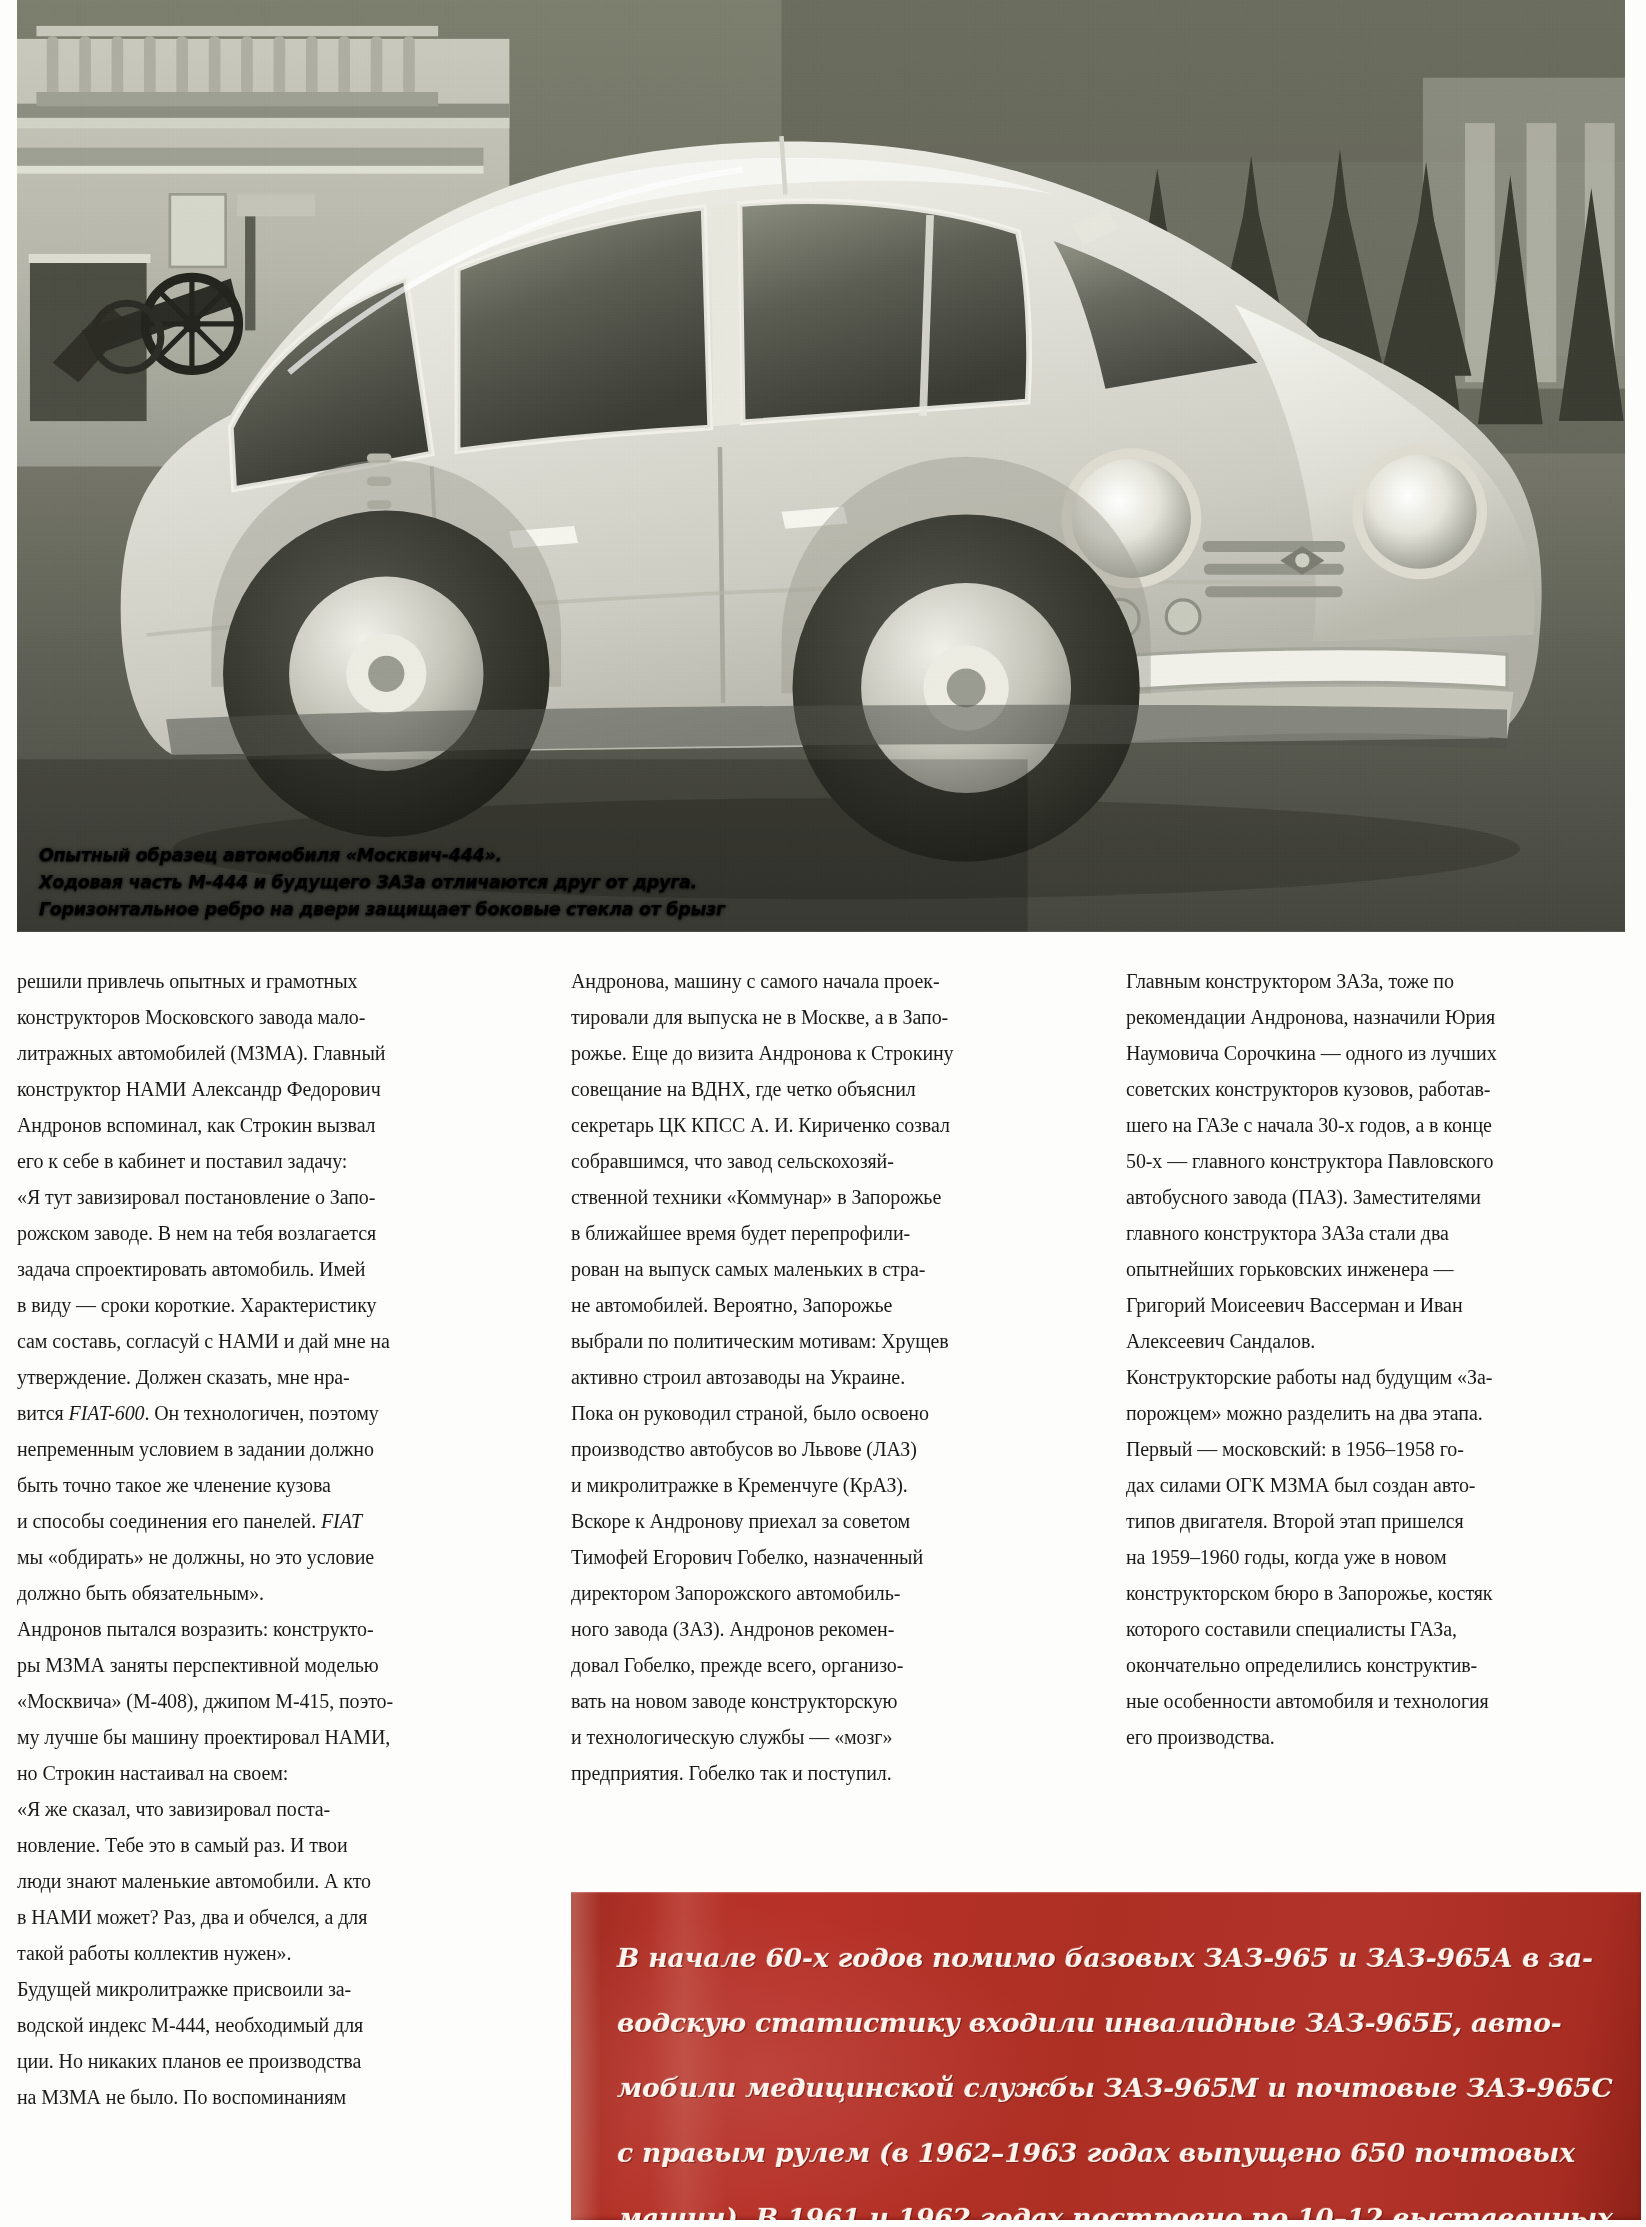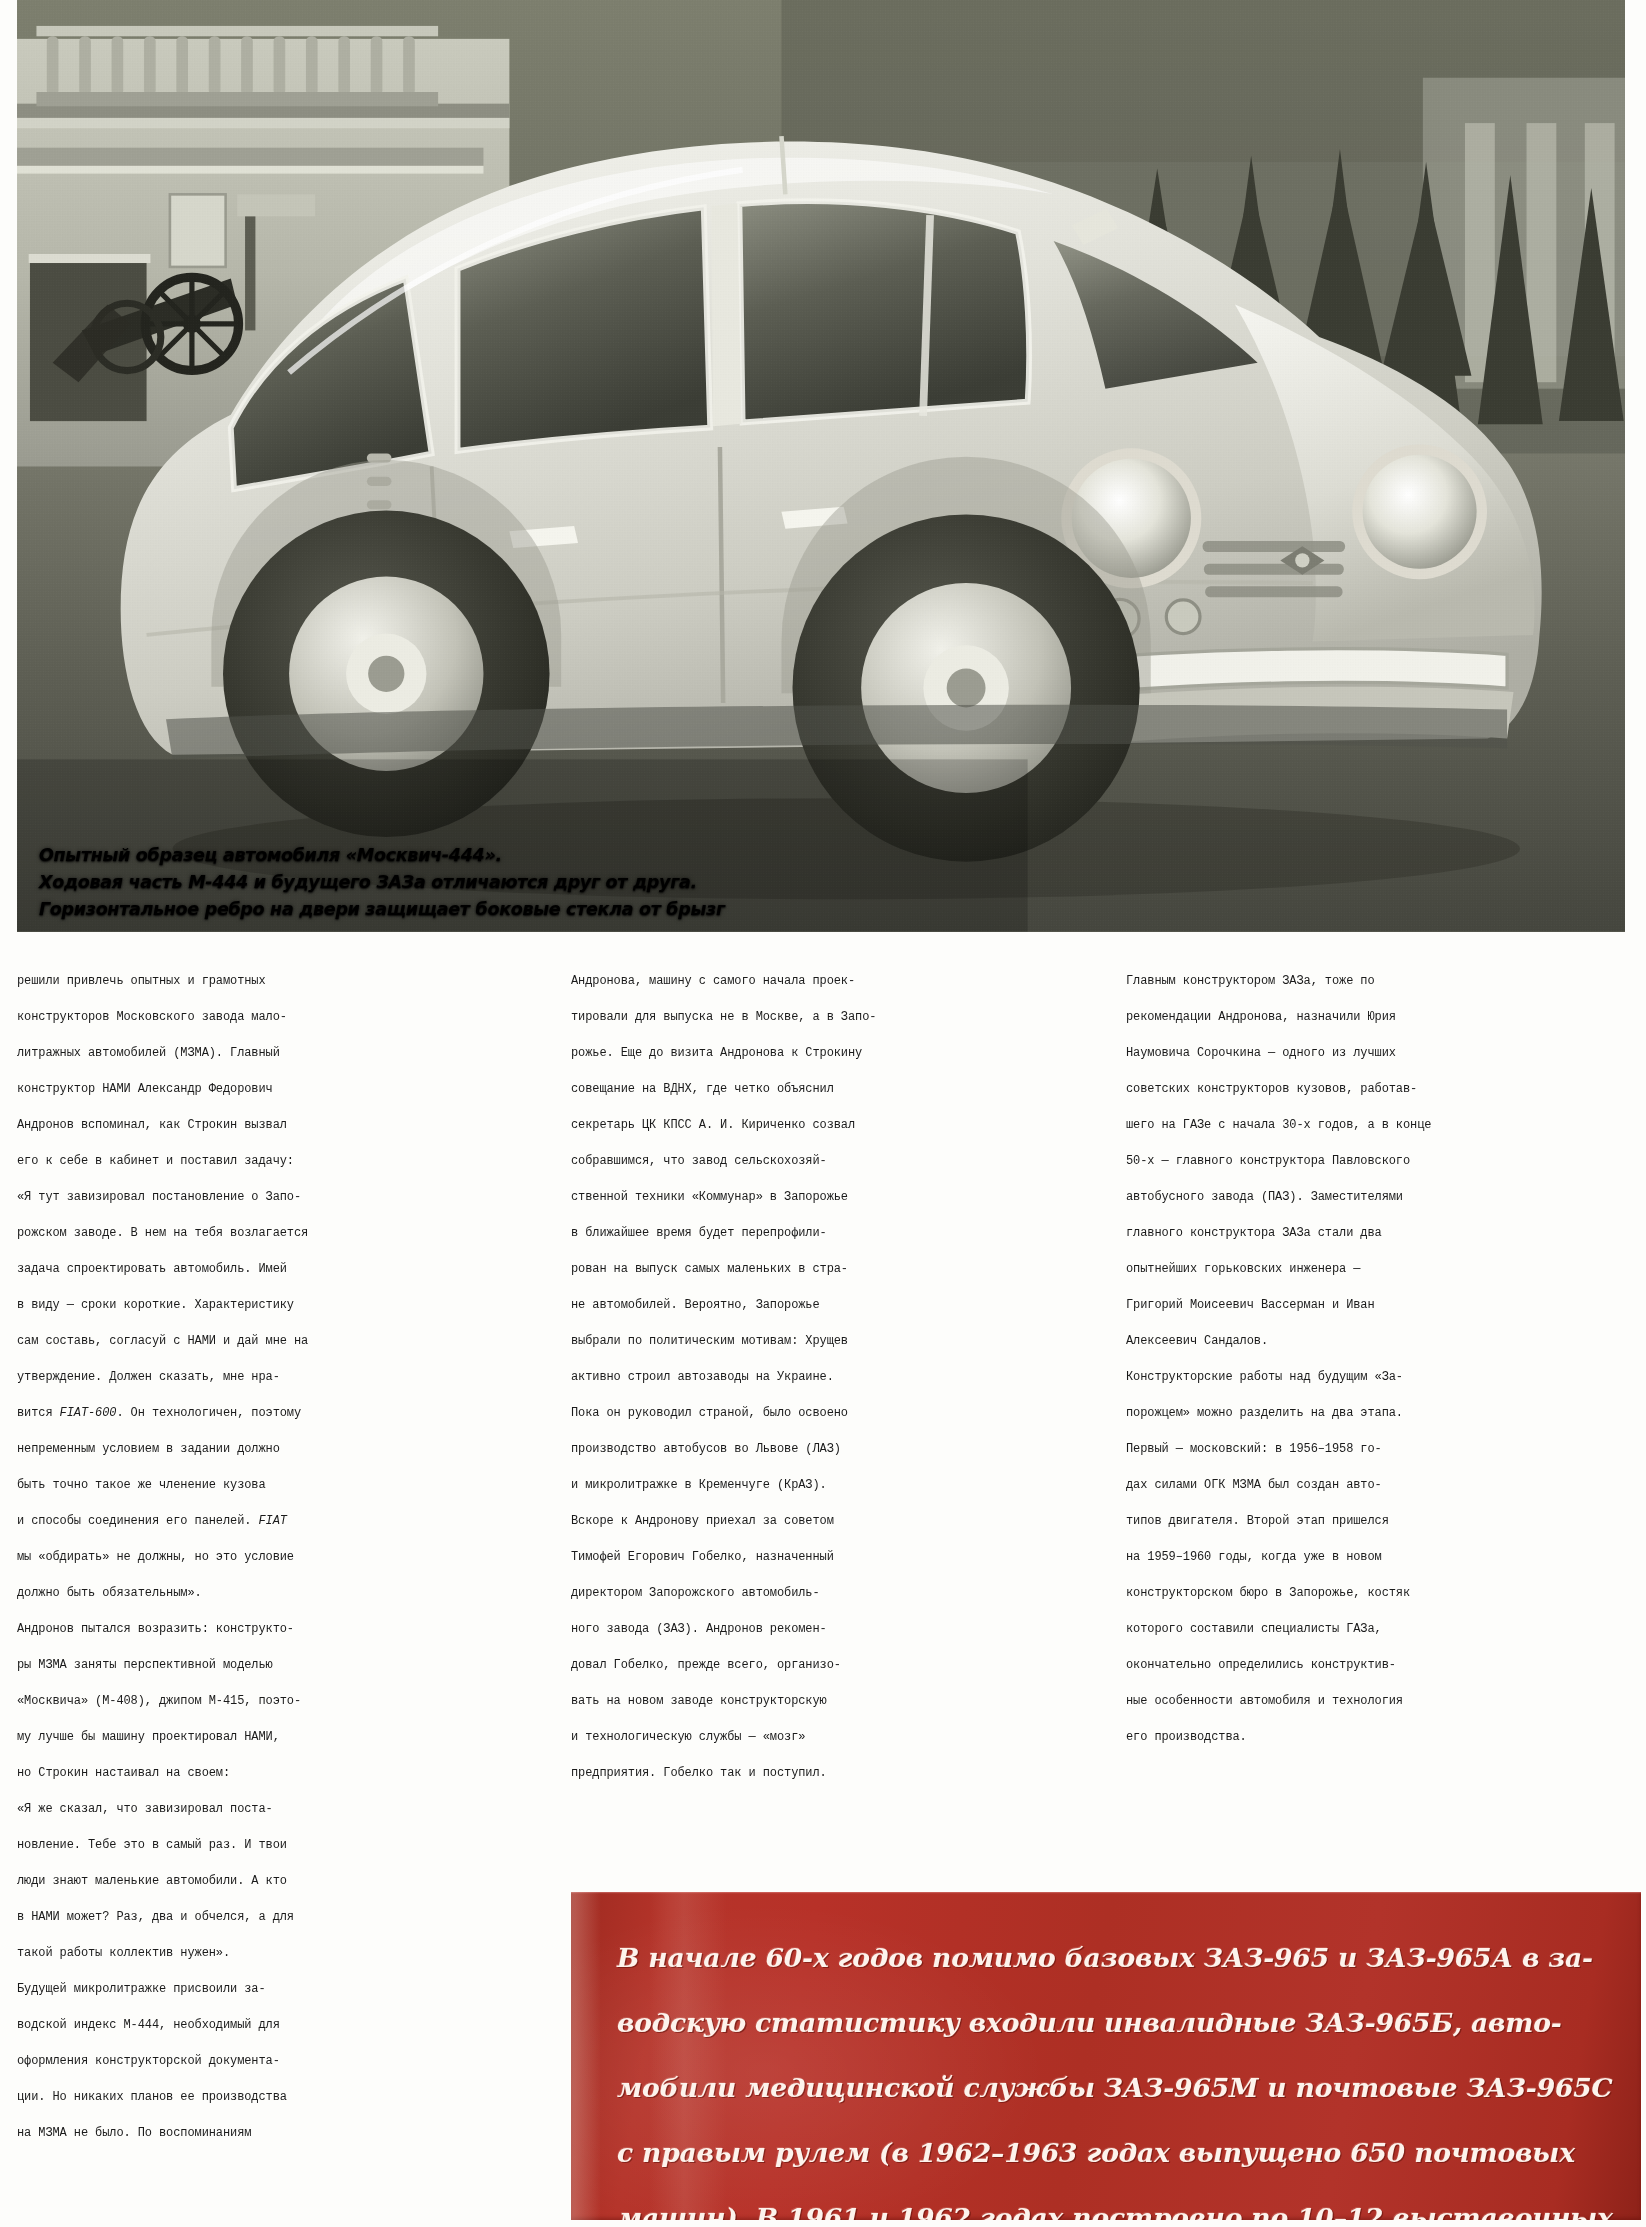--- a/index.html
+++ b/index.html
@@ -51,22 +51,22 @@
     position: absolute;
     left: 17px;
     top: 963px;
     width: 1612px;
     height: 1257px;
   }
   .col {
     position: absolute;
     top: 0;
     width: 494px;
-    font-family: Liberation Mono, monospace;
-    font-size: 12px;
+    font-family: Liberation Serif, serif;
+    font-size: 20px;
     line-height: 36px;
     color: #1b1b1b;
     letter-spacing: -0.1px;
   }
   #col1 { left: 0px; }
   #col2 { left: 554px; }
   #col3 { left: 1109px; width: 512px; }
   .col p { margin: 0; }
   .col i { font-style: italic; }
 
@@ -387,21 +387,20 @@
       <p>«Москвича» (М-408), джипом М-415, поэто-</p>
       <p>му лучше бы машину проектировал НАМИ,</p>
       <p>но Строкин настаивал на своем:</p>
       <p>«Я же сказал, что завизировал поста-</p>
       <p>новление. Тебе это в самый раз. И твои</p>
       <p>люди знают маленькие автомобили. А кто</p>
       <p>в НАМИ может? Раз, два и обчелся, а для</p>
       <p>такой работы коллектив нужен».</p>
       <p>Будущей микролитражке присвоили за-</p>
       <p>водской индекс М-444, необходимый для</p>
-      <p>оформления конструкторской документа-</p>
       <p>ции. Но никаких планов ее производства</p>
       <p>на МЗМА не было. По воспоминаниям</p>
     </div>
   <div class="col" id="col2">
       <p>Андронова, машину с самого начала проек-</p>
       <p>тировали для выпуска не в Москве, а в Запо-</p>
       <p>рожье. Еще до визита Андронова к Строкину</p>
       <p>совещание на ВДНХ, где четко объяснил</p>
       <p>секретарь ЦК КПСС А. И. Кириченко созвал</p>
       <p>собравшимся, что завод сельскохозяй-</p>

